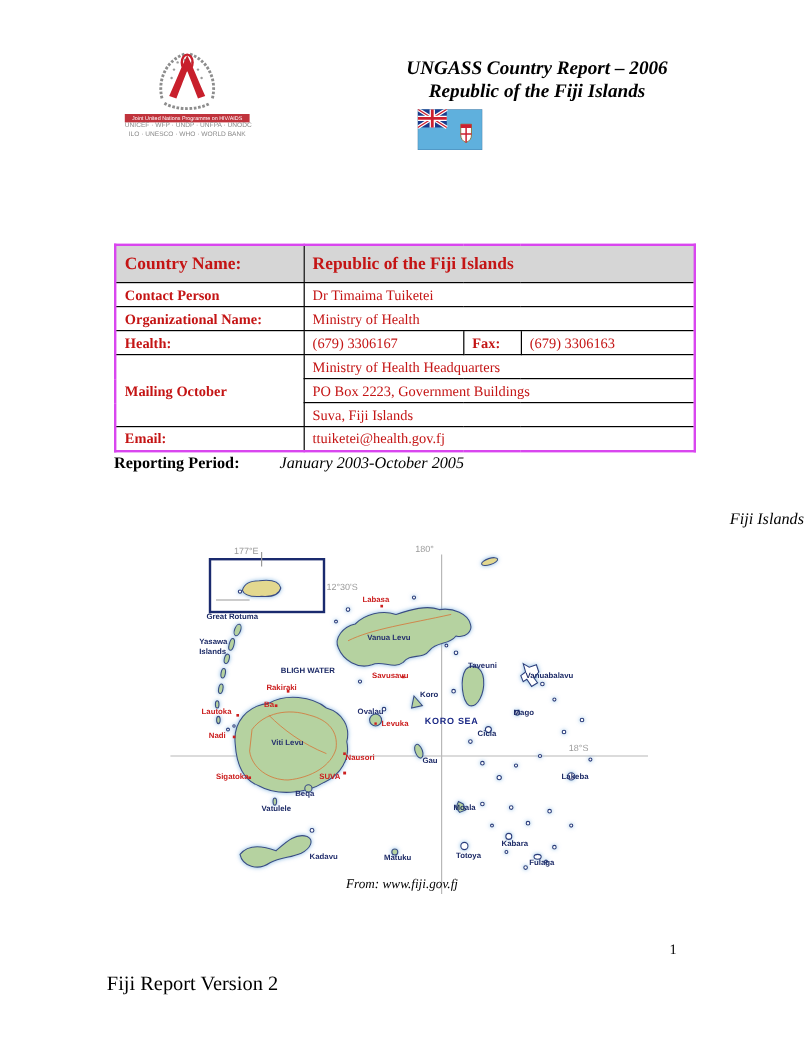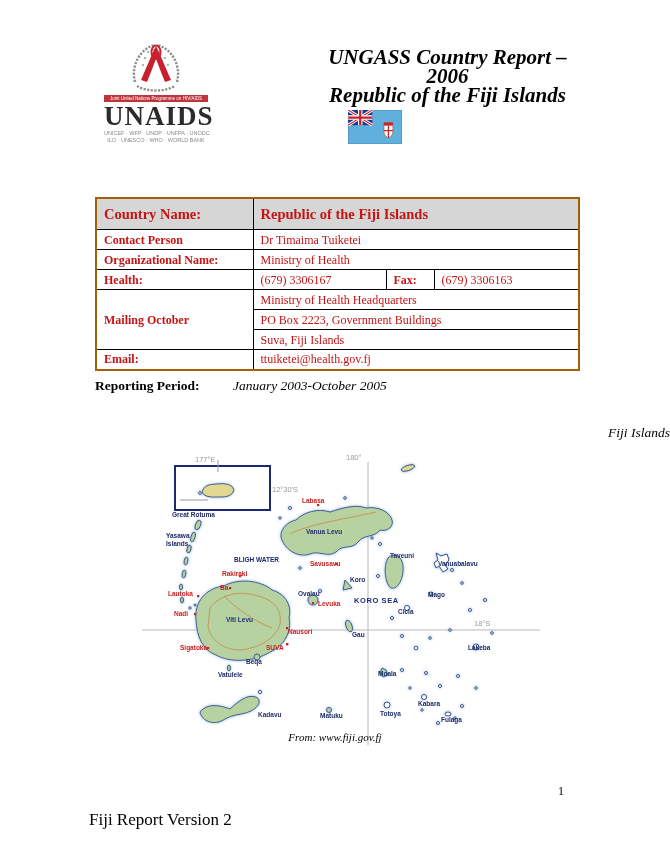--- a/index.html
+++ b/index.html
@@ -20,28 +20,28 @@
     font-family:"Liberation Serif",serif; font-weight:bold; font-size:27px; line-height:28px;
     color:#2b2b2b; letter-spacing:1px;
   }
   .logo .tagline {
     font-family:"Liberation Sans",sans-serif; font-size:5.5px; line-height:7px; color:#8a8a8a;
     white-space:nowrap;
   }
 
   
   .titleblock { position:absolute; left:320px; top:48px; width:255px; text-align:center; }
-  .titleblock .t { font-weight:bold; font-style:italic; font-size:21px; line-height:19px; }
+  .titleblock .t { font-weight:bold; font-style:italic; font-size:16px; line-height:19px; }
   .flag { display:block; margin:5px auto 0 28px; }
 
   
   table.info {
-    position:absolute; left:95px; top:197px; width:483px;
+    position:absolute; left:95px; top:203px; width:483px;
     border-collapse:collapse; table-layout:fixed;
-    border:2px solid #a16207;
+    border:2px solid #d946ef;
   }
   table.info td {
     border:1px solid #000; color:#c41414; font-size:12px; line-height:14px;
     padding:2px 7px; vertical-align:middle; overflow:hidden; white-space:nowrap;
   }
   table.info td.lbl { font-weight:bold; }
   table.info tr.hdr td {
     background:#d6d6d6; font-weight:bold; font-size:14.5px; height:26px;
   }
   table.info tr { height:20px; }
@@ -98,21 +98,20 @@
           <circle cx="35" cy="12" r="1"></circle>
         <circle cx="20" cy="18" r="1"></circle>
           <circle cx="40" cy="18" r="1"></circle>
         <circle cx="18" cy="25" r="1"></circle>
           <circle cx="43" cy="25" r="1"></circle>
       </g>
       <path d="M31,6 C27,14 23,24 16,40 L22,42 C26,32 29,24 31,19 C33,24 36,32 40,42 L46,40 C39,24 35,14 31,6 Z" fill="#c8202c"></path>
       <ellipse cx="31" cy="12" rx="4.5" ry="6.5" fill="none" stroke="#c8202c" stroke-width="2"></ellipse>
     </svg>
     <div class="banner">Joint United Nations Programme on HIV/AIDS</div>
-    <div class="wordmark">UNAIDS</div>
     <div class="tagline">UNICEF · WFP · UNDP · UNFPA · UNODC</div>
     <div class="tagline">ILO · UNESCO · WHO · WORLD BANK</div>
   </div>
 
   <div class="titleblock">
     <div class="t">UNGASS Country Report – 2006</div>
     <div class="t">Republic of the Fiji Islands</div>
     <svg class="flag" width="54" height="34" viewBox="0 0 60 38">
       <rect x="0" y="0" width="60" height="38" fill="#5fb0dd" stroke="#3a6a96" stroke-width="0.6"></rect>
       <g>

